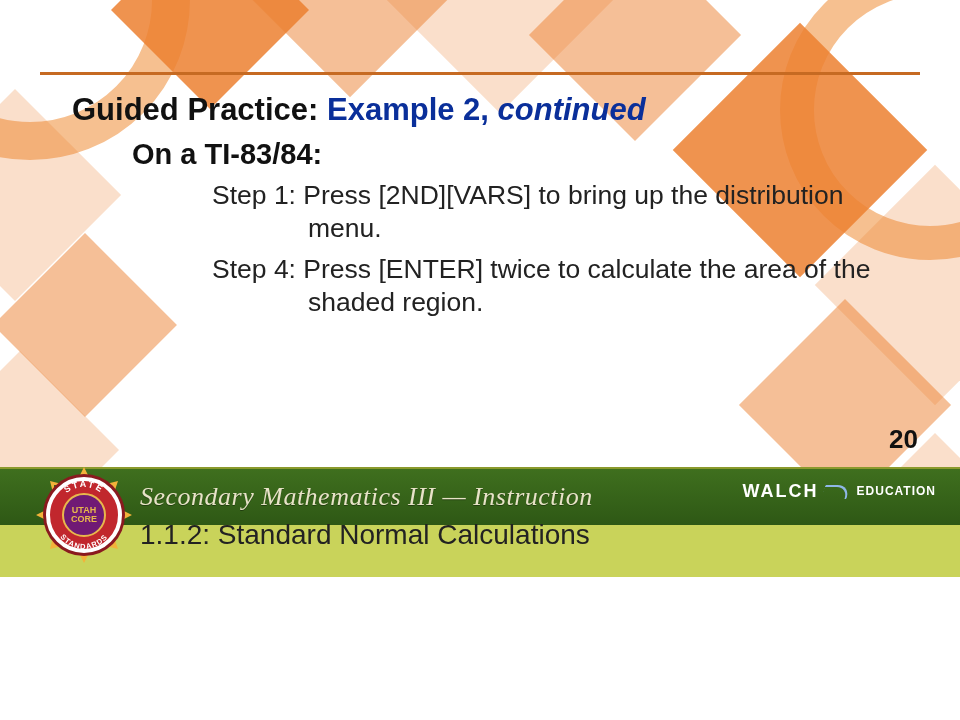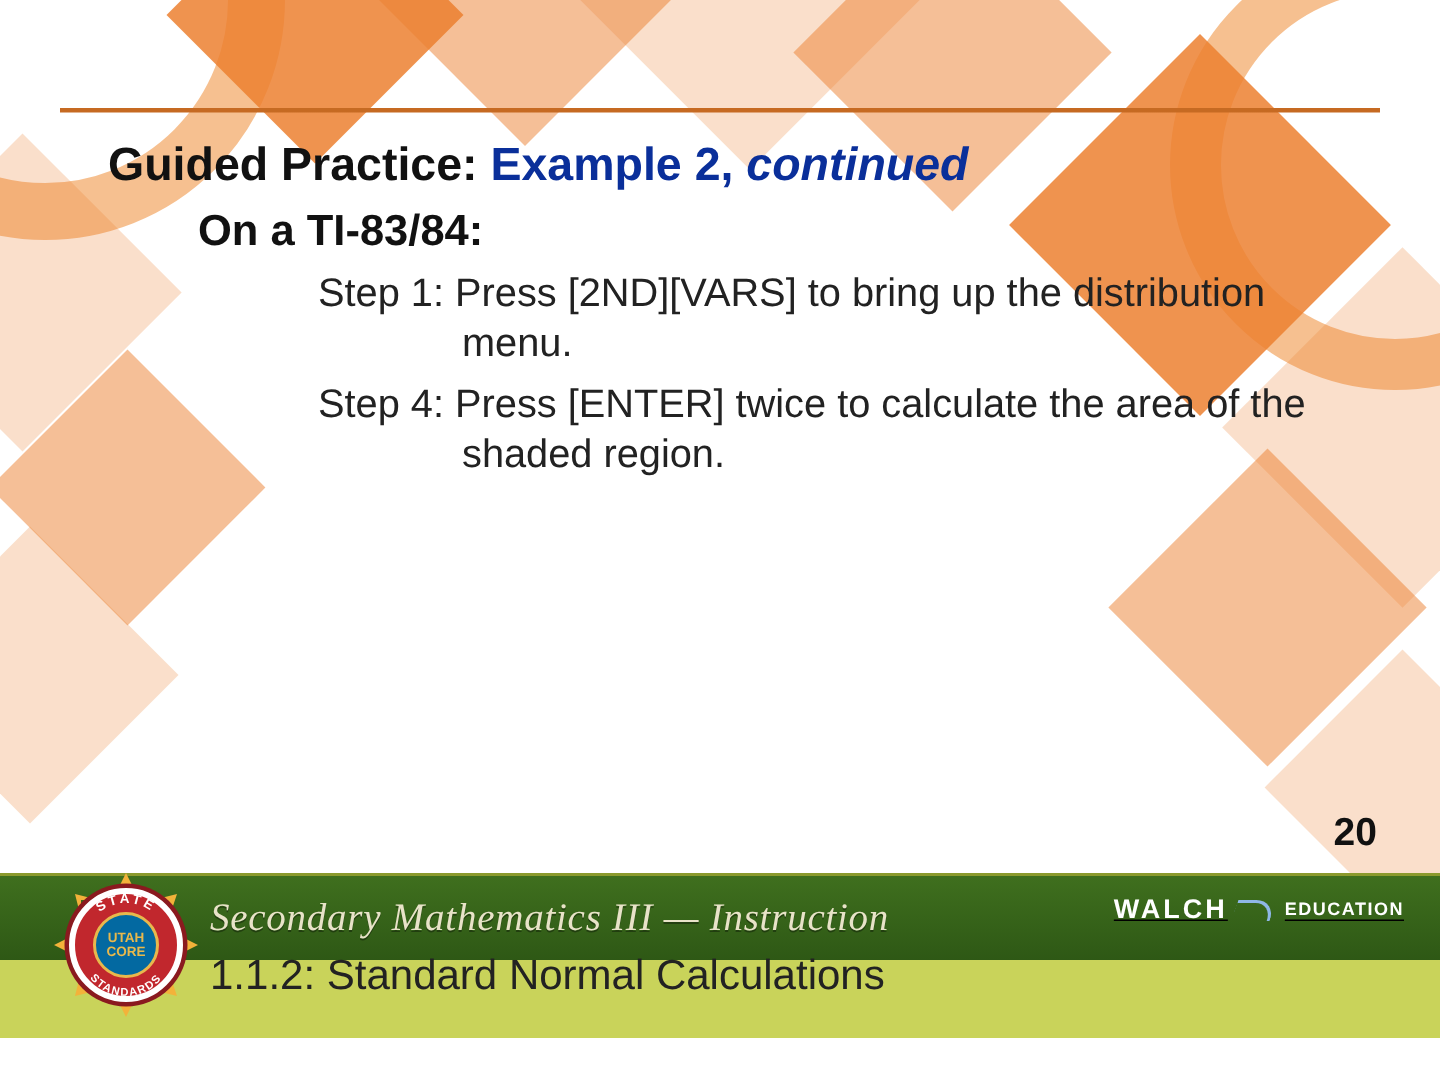--- a/index.html
+++ b/index.html
@@ -1,20 +1,20 @@
 <!DOCTYPE html>
 <html><head>
 <meta charset="utf-8">
 <style>
   * { margin: 0; padding: 0; box-sizing: border-box; }
   html, body { width: 960px; height: 720px; overflow: hidden; font-family: Arial, Helvetica, sans-serif; }
   .slide {
     position: relative;
     width: 960px;
-    height: 692px;
+    height: 577px;
     background: #fff;
   }
   
   .bg-deco {
     position: absolute; inset: 0; overflow: hidden; z-index: 0;
   }
   .bg-deco .sq {
     position: absolute;
     background: rgba(236,128,48,0.25);
     transform: rotate(45deg);
@@ -68,21 +68,21 @@
   }
   .footer .course-title {
     margin-left: 140px;
     font-family: Georgia, 'Times New Roman', serif;
     font-weight: normal; font-style: italic;
     color: #e8e3c8; font-size: 26px;
     text-shadow: 0 1px 0 rgba(0,0,0,0.35);
     letter-spacing: 0.5px;
   }
   .footer .tagline-wrap {
-    position: absolute; right: 24px; top: 12px; text-align: right; text-decoration: underline;
+    position: absolute; right: 24px; top: 12px; text-align: right;
   }
   .footer .brand {
     color: #fff; font-size: 18px; letter-spacing: 2px; font-weight: 600;
   }
   .footer .brand .w { font-weight: 800; }
   .footer .brand .edu { font-size: 12px; letter-spacing: 1px; margin-left: 4px; vertical-align: 2px; }
   .footer .swoosh {
     display: inline-block; width: 26px; height: 14px; border: 2px solid #8fb7e6; border-bottom: none; border-left: none;
     border-radius: 0 14px 0 0; transform: skewX(-20deg); margin: 0 4px -2px 4px;
   }
@@ -100,21 +100,21 @@
   }
   .seal svg { position: absolute; inset: 0; }
   .seal .ring {
     position: absolute; left: 10px; top: 10px; width: 76px; height: 76px;
     border-radius: 50%; background: #c1272d; border: 4px solid #fff;
     box-shadow: 0 0 0 3px #8a1a1f;
     display: flex; align-items: center; justify-content: center;
   }
   .seal .inner {
     width: 44px; height: 44px; border-radius: 50%;
-    background: #0369a1; border: 2px solid #e8b84c;
+    background: #701a75; border: 2px solid #e8b84c;
     display: flex; align-items: center; justify-content: center;
     color: #e8b84c; font-size: 9px; font-weight: bold; text-align: center; line-height: 1;
   }
 </style>
 </head>
 <body>
 
 <div class="slide">
 
   <div class="bg-deco">

